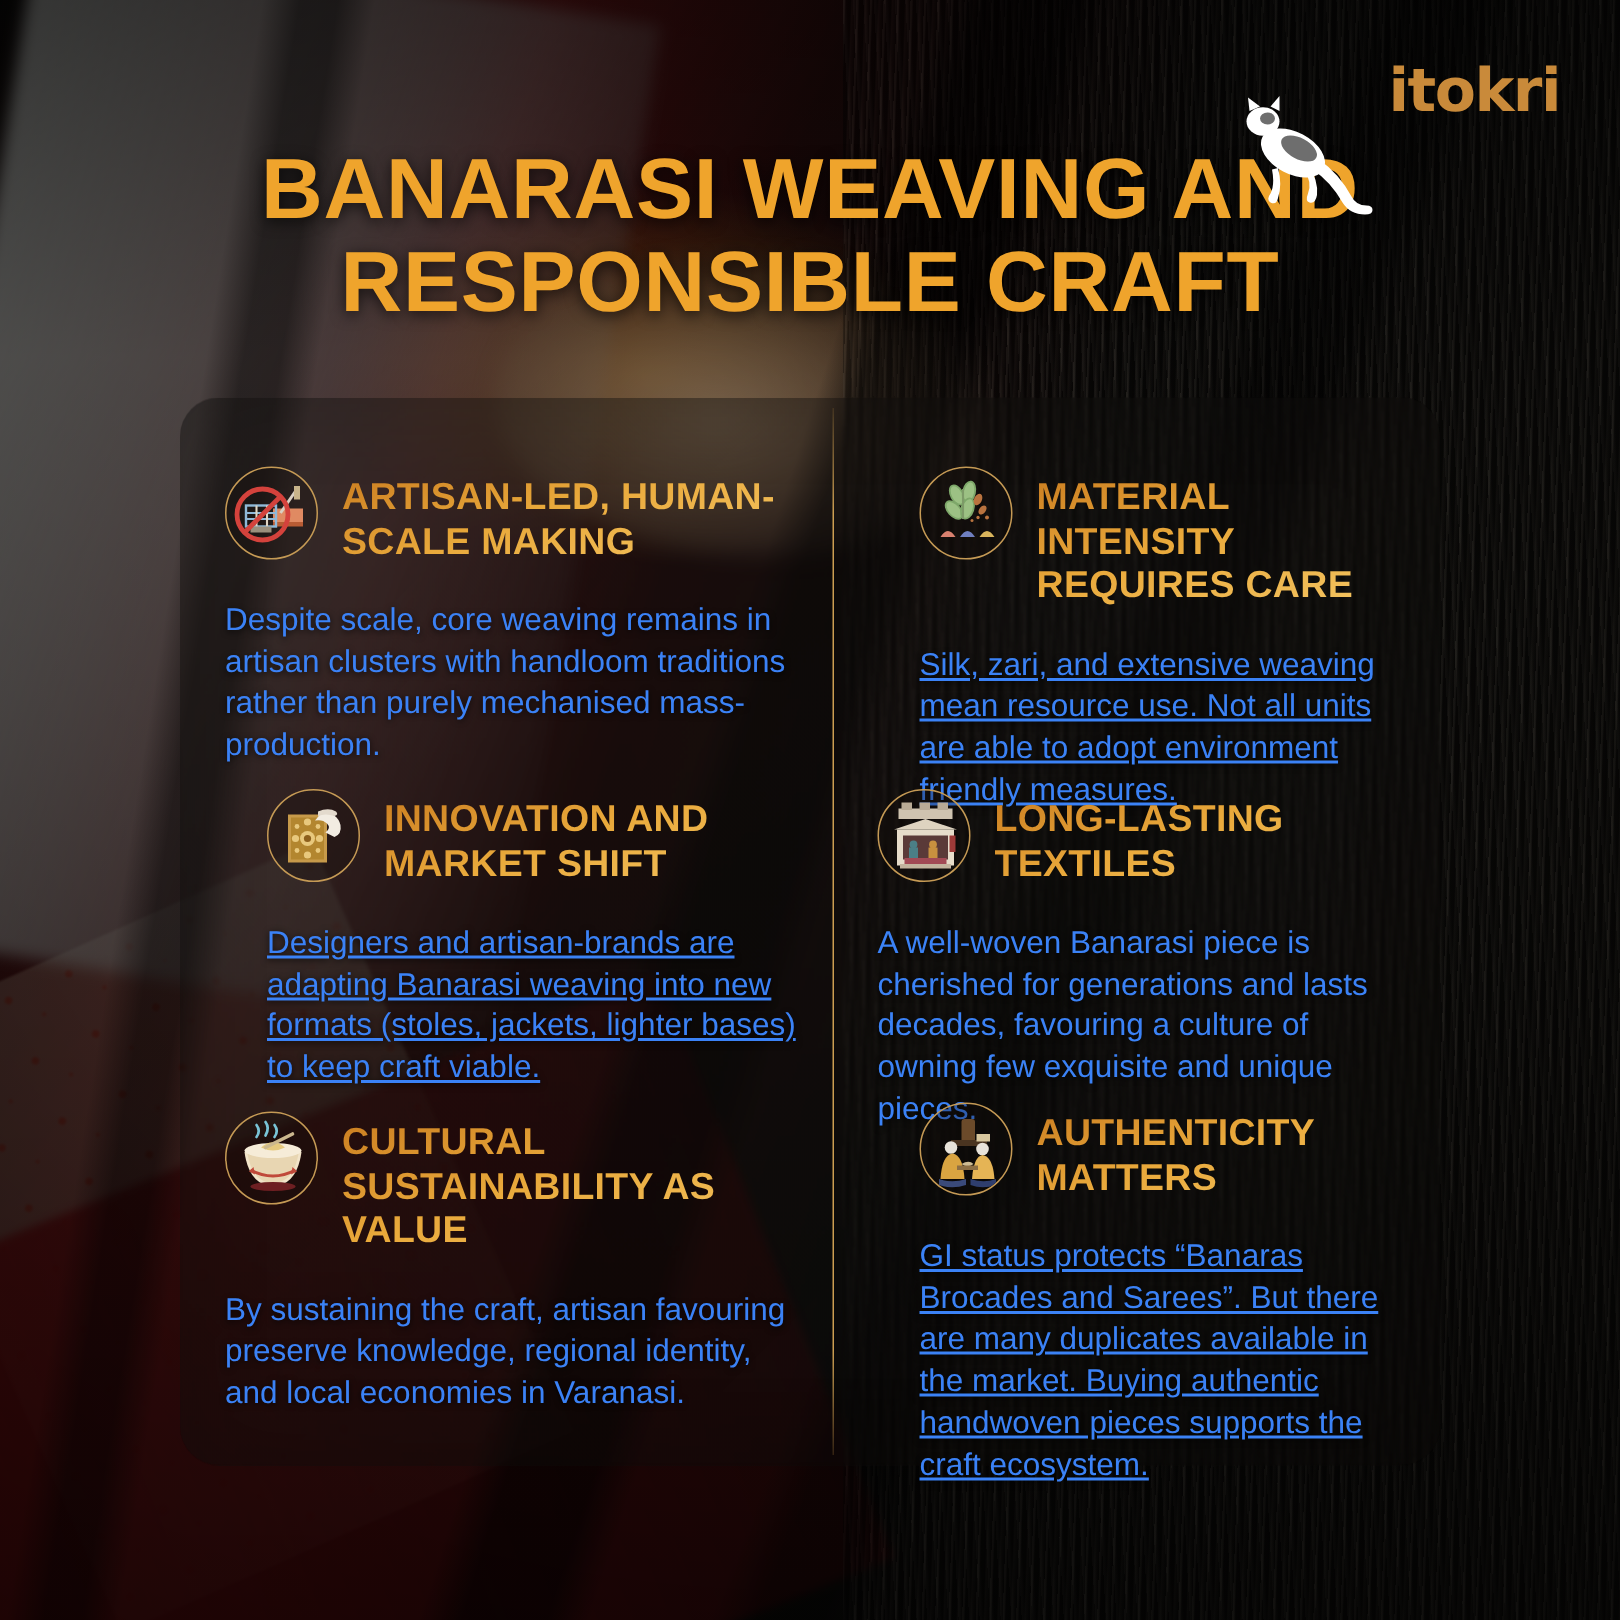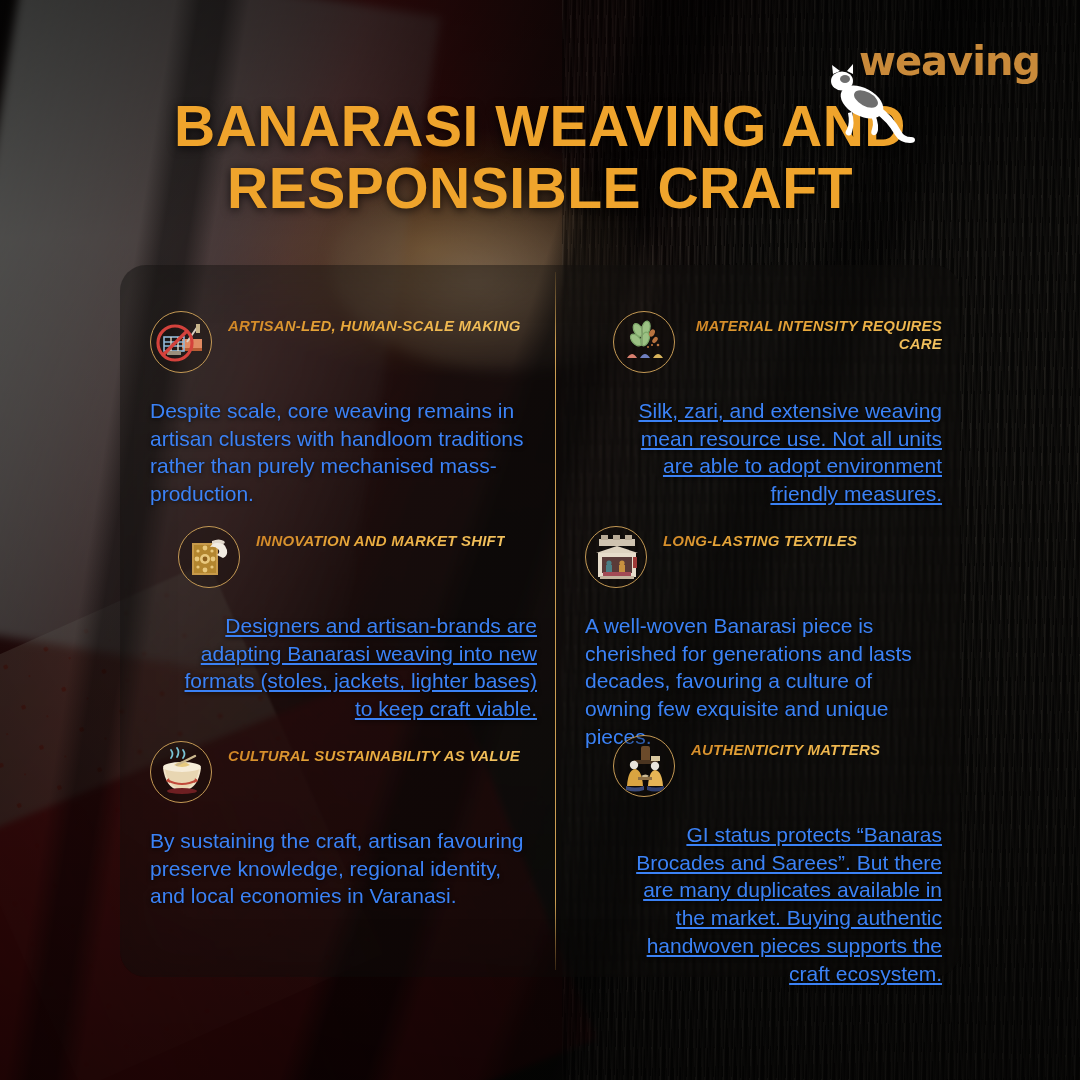--- a/index.html
+++ b/index.html
@@ -151,49 +151,48 @@
 
   
   .grid {
     position: absolute;
     left: 120px; top: 265px; width: 840px; height: 712px;
     display: grid;
     grid-template-columns: 435px 405px;
     grid-template-rows: 215px 215px 230px;
   }
   .card { position: relative; padding: 46px 30px 0 30px; }
-  .card.right { padding-left: 58px; padding-right: 18px; text-align: right; }
+  .card.right { padding-left: 58px; padding-right: 18px; }
   .card.r3 { padding-top: 40px; }
 
   .card-head { display: flex; align-items: flex-start; gap: 16px; }
 
   .icon-circle {
     flex: 0 0 auto;
     width: 62px; height: 62px;
     border-radius: 50%;
     border: 1.6px solid #C59A55;
     position: relative;
     overflow: hidden;
     background: rgba(20,12,10,0.30);
   }
   .icon-circle svg { position: absolute; left: 0; top: 0; }
 
   .card-title {
-    font-size: 15px;
+    font-size: 25px;
     font-weight: bold;
     line-height: 1.18;
     letter-spacing: 0.2px;
     padding-top: 6px;
     background: linear-gradient(160deg, #C97B1F 0%, #E9A93B 45%, #F5C766 100%);
     -webkit-background-clip: text;
     background-clip: text;
     color: transparent;
     -webkit-text-fill-color: transparent;
     text-transform: uppercase;
-    font-style: italic;
   }
 
   .card-body {
     margin-top: 24px;
     font-size: 21px;
     line-height: 1.32;
     color: #3b82f6;
     text-shadow: 0 1px 4px rgba(0,0,0,0.75);
     max-width: 400px;
   }
@@ -229,21 +228,21 @@
             <path d="M48 48 q7 10 6 20 q-1 6 -5 5 q-3 -1 -1 -6 q3 -8 -3 -16 Z"></path>
             <path d="M28 50 q3 11 0 20 q-1 5 -5 3 q-3 -2 0 -6 q3 -6 1 -16 Z"></path>
             <path d="M55 44 q14 10 22 25 q3 6 10 6 q4 0 4 3 q0 3 -5 3 q-10 0 -15 -8 q-8 -14 -20 -22 Z"></path>
           </g>
           <g fill="#4a4a4a" opacity="0.8">
             <ellipse cx="42" cy="37" rx="13" ry="7" transform="rotate(28 42 37)"></ellipse>
             <ellipse cx="21" cy="17" rx="5" ry="4"></ellipse>
           </g>
         </svg>
       </div>
-      <div class="brand">weaving</div>
+      <div class="brand">itokri</div>
     </div>
   </div>
 
   <div class="panel"></div>
   <div class="divider"></div>
 
   <div class="grid">
 
     <div class="card left">
       <div class="card-head">

